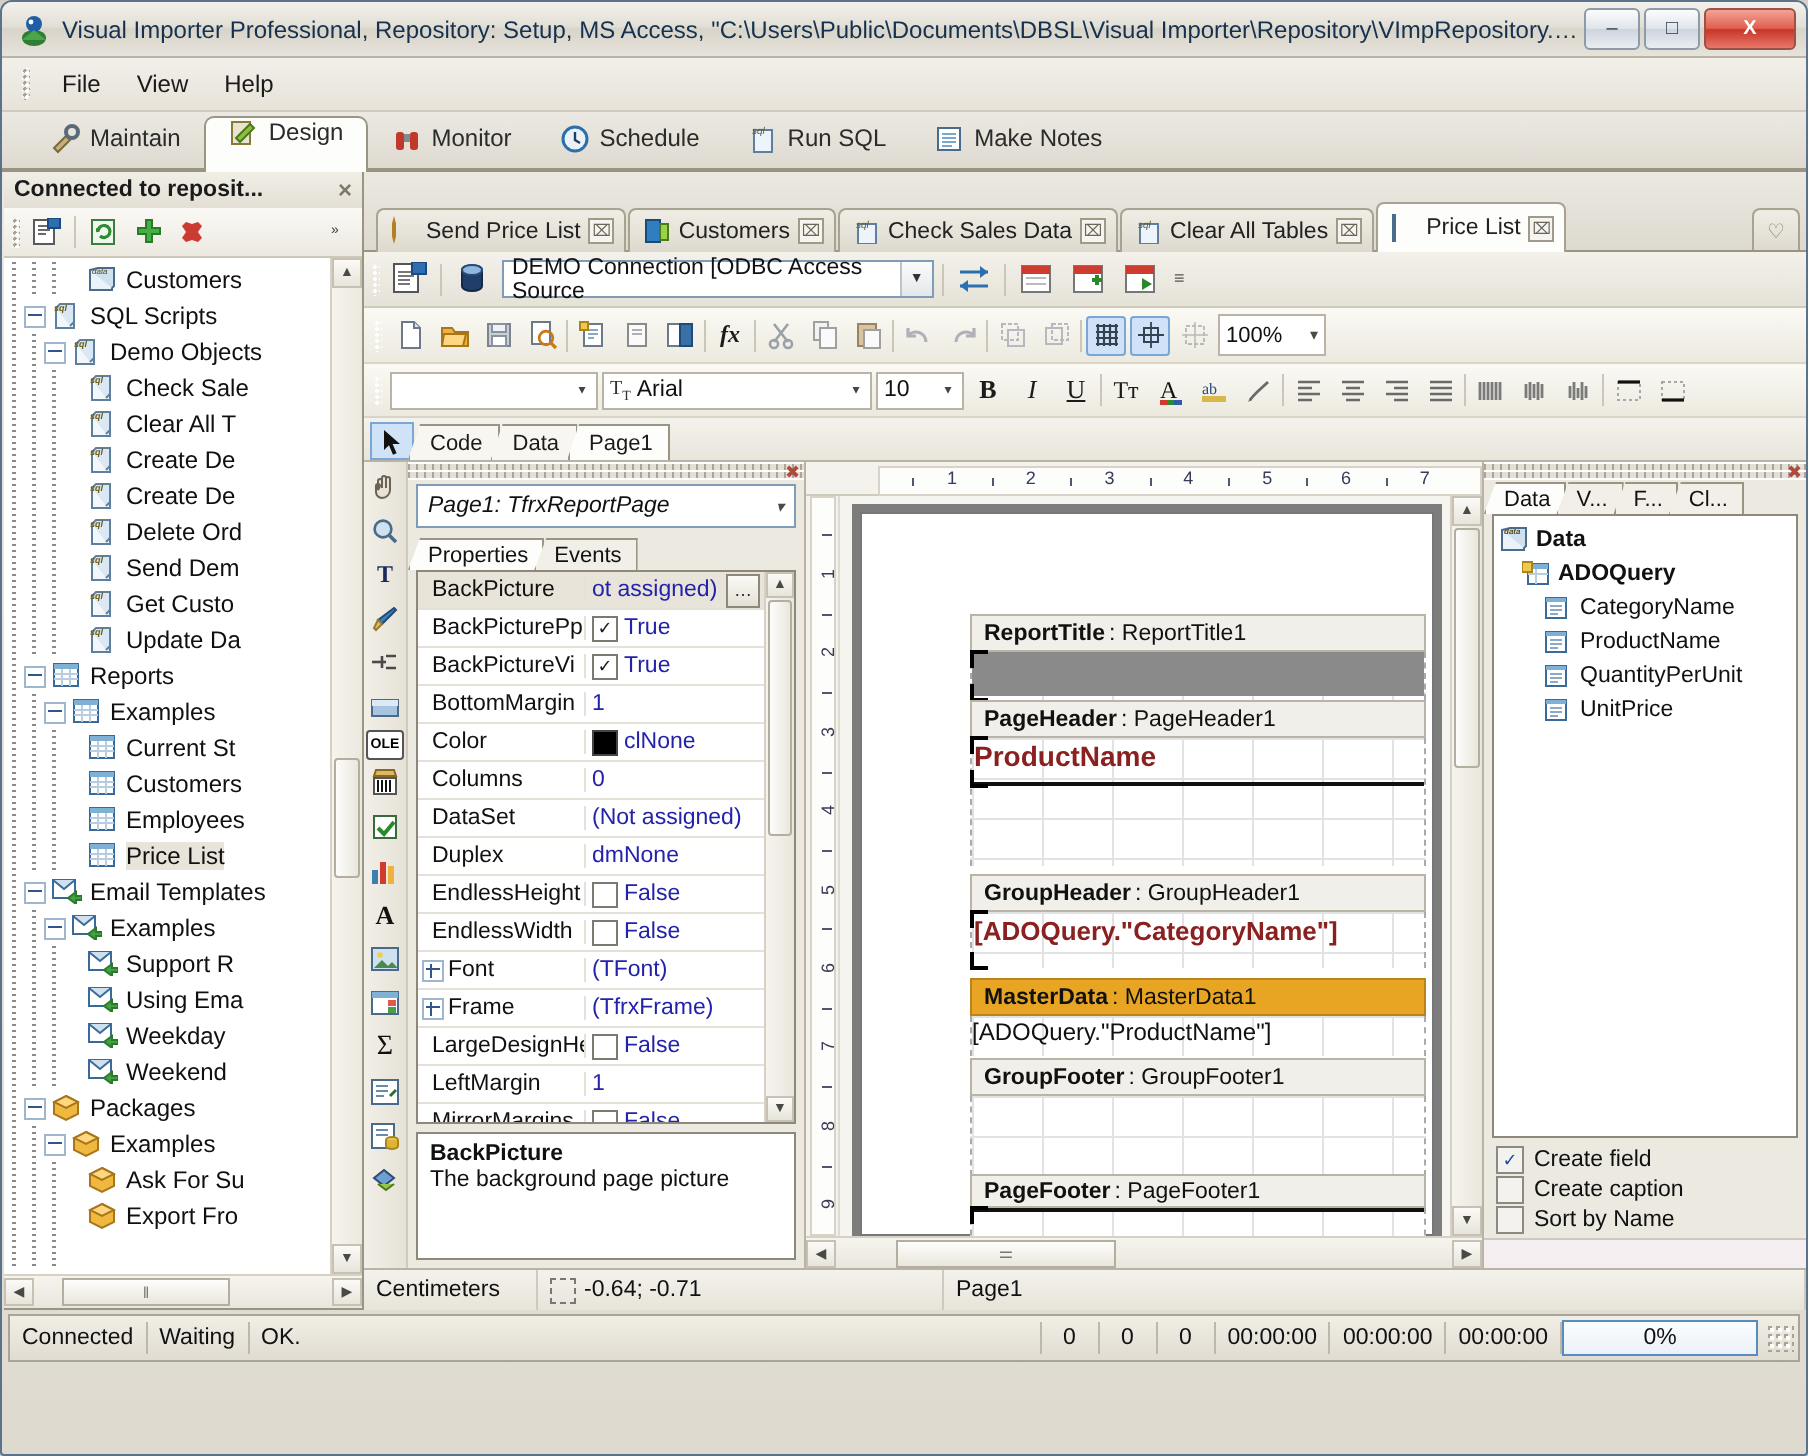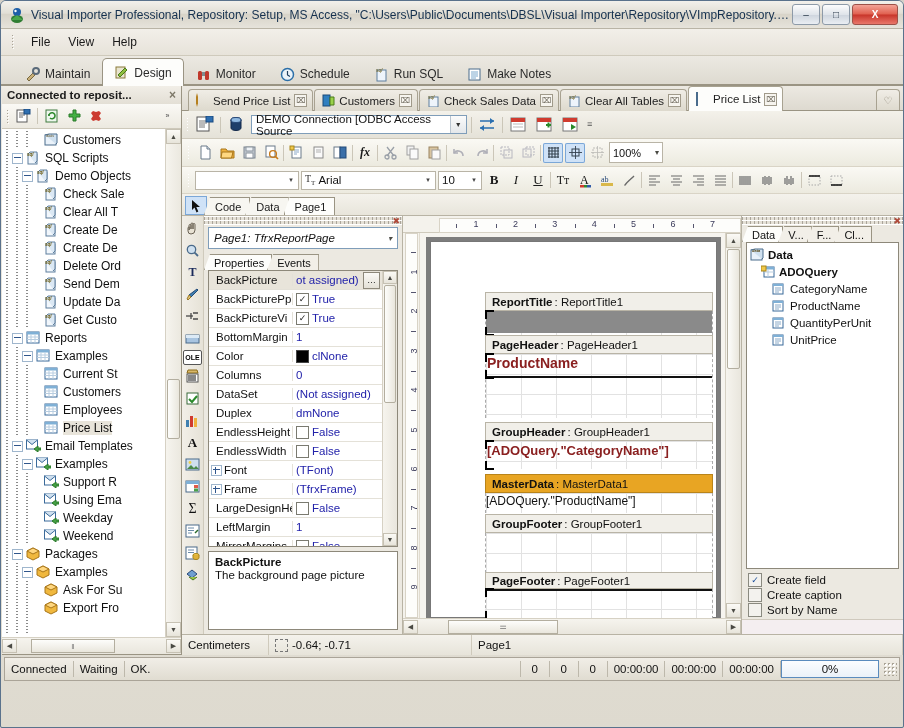--- a/index.html
+++ b/index.html
@@ -33,21 +33,21 @@
      background:linear-gradient(#f2efe9,#e7e3da);border-bottom:1px solid #cfcabc;}
   .menubar .grip{width:4px;height:16px;margin-right:6px;
      background-image:radial-gradient(#fff 40%,transparent 41%),radial-gradient(#a9a396 40%,transparent 41%);
      background-size:3px 3px;background-position:1px 1px,0 0;}
   .menu-item{padding:3px 8px;color:#1a1a1a;font-size:12px;}
 
   
   .maintabs{height:30px;display:flex;align-items:flex-end;padding-left:12px;
      background:linear-gradient(#ece9e2,#ddd9cf);position:relative;}
   .maintabs:after{content:"";position:absolute;left:0;right:0;bottom:0;height:2px;background:#9a9483;}
-  .mtab{display:flex;align-items:center;gap:5px;height:24px;padding:0 11px;
+  .mtab{display:flex;gap:5px;height:24px;padding:0 11px;
      font-size:12px;color:#2b2b2b;border:1px solid transparent;border-bottom:none;
      border-radius:5px 5px 0 0;position:relative;z-index:1;}
   .mtab.active{background:#fdfdfb;border-color:#9a9483;height:27px;z-index:3;}
   .mtab .ic{width:15px;height:15px;flex:0 0 auto;}
 
   
   .body{display:flex;height:569px;}
 
   
   .leftpane{width:180px;flex:0 0 180px;background:#fdfdfb;border:1px solid #9a9483;
@@ -86,21 +86,21 @@
   .hs-arrow{width:15px;height:14px;display:flex;align-items:center;justify-content:center;
      font-size:7px;color:#4a4a44;background:linear-gradient(#fbfaf6,#e7e4da);border:1px solid #c6c1b3;box-sizing:border-box;}
   .hs-thumb{height:14px;border:1px solid #b3ae9f;background:linear-gradient(#fdfdfb,#e9e6dc);
      display:flex;align-items:center;justify-content:center;color:#777;font-size:8px;box-sizing:border-box;}
 
   
   .rightpane{flex:1 1 auto;display:flex;flex-direction:column;background:#ece9e1;
      border-top:none;overflow:hidden;}
 
   
-  .doctabs{height:25px;display:flex;align-items:flex-end;padding-left:6px;gap:1px;
+  .doctabs{height:40px;display:flex;align-items:flex-end;padding-left:6px;gap:1px;
      background:linear-gradient(#ece9e2,#ddd9cf);position:relative;}
   .doctabs:after{content:"";position:absolute;left:0;right:0;bottom:0;height:1px;background:#9a9483;}
   .dtab{display:flex;align-items:center;gap:4px;height:21px;padding:0 5px 0 7px;
      font-size:11.5px;color:#222;border:1px solid #a8a291;border-bottom:none;
      border-radius:4px 4px 0 0;background:linear-gradient(#f0ede6,#ddd9cd);
      position:relative;z-index:1;}
   .dtab.active{background:#fdfdfb;height:24px;z-index:3;}
   .dtab .ic{width:13px;height:13px;flex:0 0 auto;}
   .dtab .x{width:11px;height:11px;border:1px solid #a09a8a;background:#f6f4ee;
      display:flex;align-items:center;justify-content:center;font-size:8px;color:#6b665a;}
@@ -495,33 +495,33 @@
             <div class="trow">
               <span class="dots"></span>
               <span class="dots"></span>
               <span class="dots"></span>
               <span style="width:12px;flex:0 0 auto;"></span>
               <span class="ic"><svg width="14" height="14" viewBox="0 0 14 14">
                   <rect x="2" y="3" width="9" height="10" fill="#f2f7fc" stroke="#5e7f9e"></rect>
                   <path d="M2 3l2-2h7v9l-2 2" fill="#dbe8f4" stroke="#5e7f9e"></path>
                   <text x="1" y="4.5" font-size="4.5" fill="#6a5a10" font-style="italic" font-weight="bold">sql</text>
                 </svg></span>
-              <span class="lbl">Update Da</span>
+              <span class="lbl">Get Custo</span>
             </div>
             <div class="trow">
               <span class="dots"></span>
               <span class="dots"></span>
               <span class="dots"></span>
               <span style="width:12px;flex:0 0 auto;"></span>
               <span class="ic"><svg width="14" height="14" viewBox="0 0 14 14">
                   <rect x="2" y="3" width="9" height="10" fill="#f2f7fc" stroke="#5e7f9e"></rect>
                   <path d="M2 3l2-2h7v9l-2 2" fill="#dbe8f4" stroke="#5e7f9e"></path>
                   <text x="1" y="4.5" font-size="4.5" fill="#6a5a10" font-style="italic" font-weight="bold">sql</text>
                 </svg></span>
-              <span class="lbl">Get Custo</span>
+              <span class="lbl">Update Da</span>
             </div>
             <div class="trow">
               <span class="dots"></span>
               <span class="tgl"></span>
               <span class="ic"><svg width="14" height="13" viewBox="0 0 14 13">
                   <rect x="1" y="1" width="12" height="11" fill="#fff" stroke="#3a6a9a"></rect>
                   <rect x="1" y="1" width="12" height="2.5" fill="#7fb0d6"></rect>
                   <path d="M1 6h12M1 8.5h12M5 3.5v8.5M9 3.5v8.5" stroke="#b8cde0"></path>
                 </svg></span>
               <span class="lbl">Reports</span>

